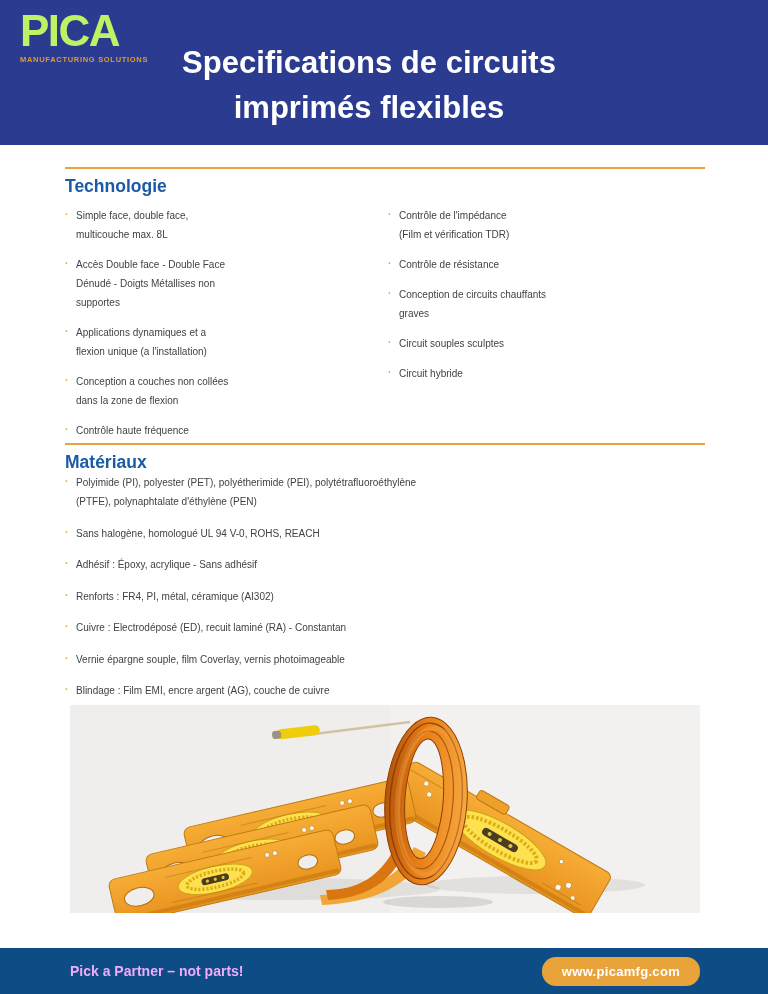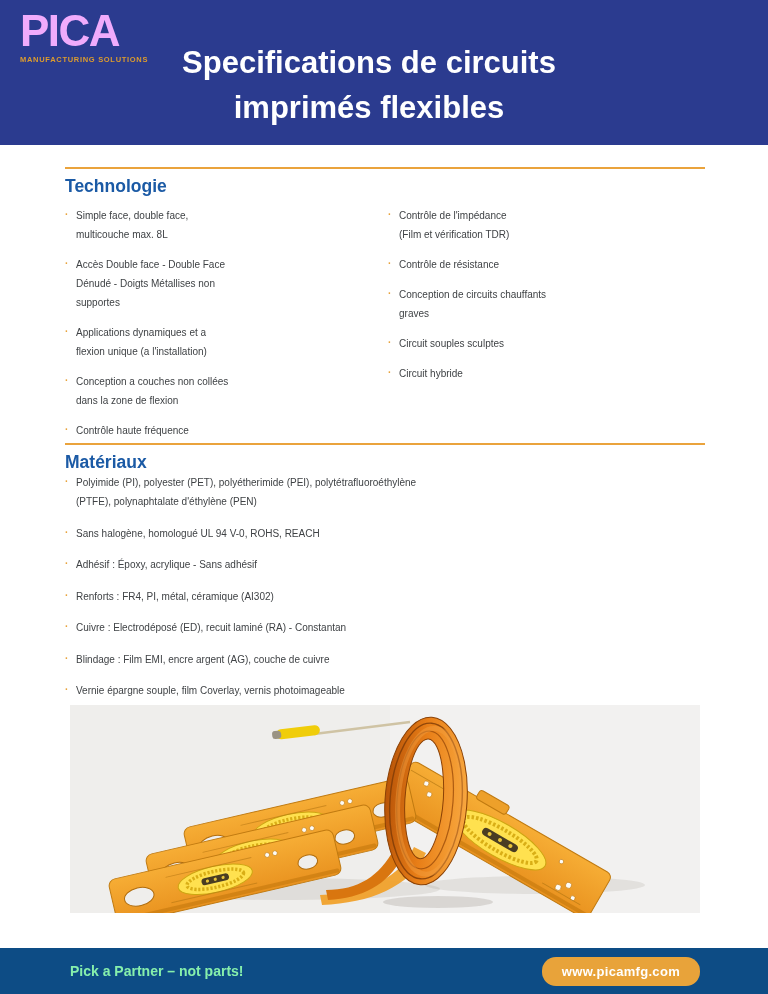--- a/index.html
+++ b/index.html
@@ -7,21 +7,21 @@
     width:768px;height:994px;position:relative;overflow:hidden;
     background:#ffffff;font-family:"Liberation Sans",sans-serif;
     -webkit-font-smoothing:antialiased;
   }
   
   .header{
     position:relative;width:768px;height:145px;background:#2b3b8f;color:#fff;
   }
   .logo{position:absolute;left:20px;top:8px;width:150px;}
   .logo-text{
-    font-size:44px;font-weight:800;letter-spacing:-1.5px;color:#f0abfc;line-height:46px;
+    font-size:44px;font-weight:800;letter-spacing:-1.5px;color:#bef264;line-height:46px;
   }
   .logo-tagline{
     font-size:7.5px;font-weight:700;letter-spacing:0.7px;color:#dd9c2d;margin-top:1px;white-space:nowrap;
   }
   .title{
     position:absolute;left:0;right:30px;top:40px;text-align:center;
     font-size:31px;font-weight:700;line-height:45px;color:#ffffff;
   }
   
   .main{padding:22px 63px 0 65px;}
@@ -46,21 +46,21 @@
   
   .photo{
     margin:5px 0 0 5px;width:630px;height:208px;background:#efeeec;overflow:hidden;
   }
   
   .footer{
     position:absolute;left:0;bottom:0;width:768px;height:46px;background:#0d4c85;
     display:flex;align-items:center;justify-content:space-between;
     box-sizing:border-box;padding:0 68px 0 70px;
   }
-  .slogan{color:#86efac;font-size:14px;font-weight:700;text-align:center;}
+  .slogan{color:#f0abfc;font-size:14px;font-weight:700;text-align:center;}
   .site-pill{
     background:#e8a33a;color:#ffffff;font-size:13px;font-weight:700;
     border:none;border-radius:14px;padding:7px 20px;cursor:pointer;
     font-family:"Liberation Sans",sans-serif;letter-spacing:0.3px;text-align:center;
   }
 </style>
 </head>
 <body>
 
 <div class="header">
@@ -106,22 +106,22 @@
   <div class="rule sec2-rule"></div>
   <h2 class="sec-heading">Matériaux</h2>
 
   <div class="list mat">
     <div class="li">Polyimide (PI), polyester (PET), polyétherimide (PEI), polytétrafluoroéthylène
 (PTFE), polynaphtalate d'éthylène (PEN)</div>
     <div class="li">Sans halogène, homologué UL 94 V-0, ROHS, REACH</div>
     <div class="li">Adhésif : Époxy, acrylique - Sans adhésif</div>
     <div class="li">Renforts : FR4, PI, métal, céramique (AI302)</div>
     <div class="li">Cuivre : Electrodéposé (ED), recuit laminé (RA) - Constantan</div>
+    <div class="li">Vernie épargne souple, film Coverlay,  vernis photoimageable</div>
     <div class="li">Blindage : Film EMI, encre argent (AG), couche de cuivre</div>
-    <div class="li">Vernie épargne souple, film Coverlay,  vernis photoimageable</div>
   </div>
 
   <figure class="photo" style="margin:5px 0 0 5px;">
     <svg viewBox="0 0 630 208" width="630" height="208" xmlns="http://www.w3.org/2000/svg">
       <defs>
         <linearGradient id="ribbon" x1="0" y1="0" x2="1" y2="0">
           <stop offset="0" stop-color="#b85408"></stop>
           <stop offset="0.45" stop-color="#e87e17"></stop>
           <stop offset="1" stop-color="#f8a83e"></stop>
         </linearGradient>

